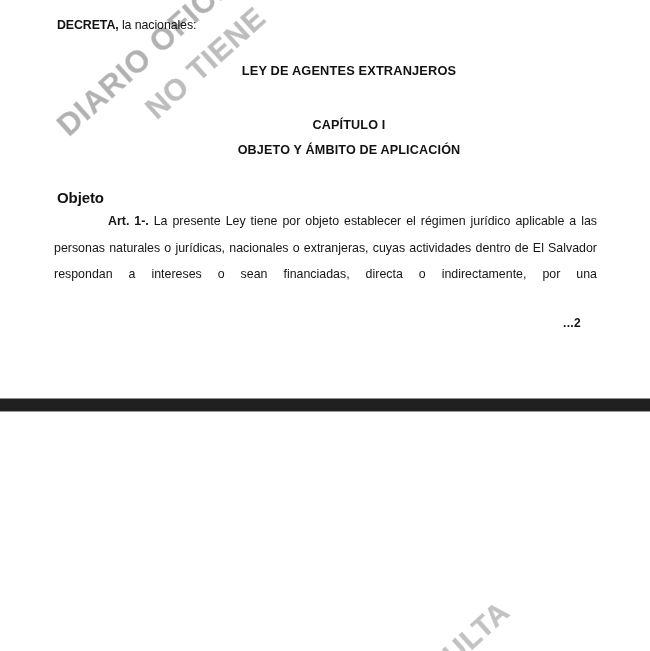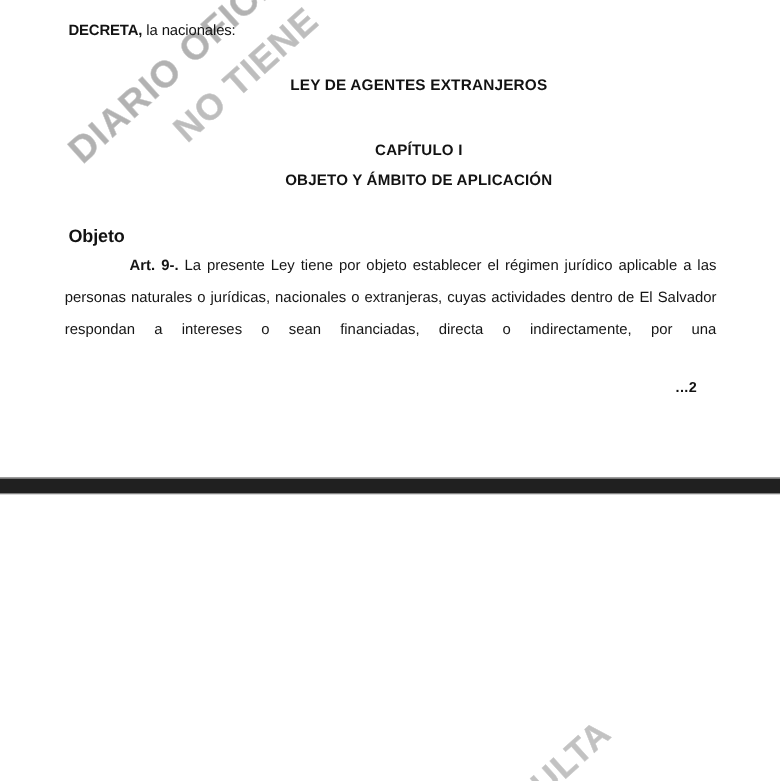--- a/index.html
+++ b/index.html
@@ -162,21 +162,21 @@
 
   <div class="centered-heading" id="title-ley">LEY DE AGENTES EXTRANJEROS</div>
 
   <div class="centered-heading" id="title-cap">CAPÍTULO I</div>
 
   <div class="centered-heading" id="title-objeto-ambito">OBJETO Y ÁMBITO DE APLICACIÓN</div>
 
   <div class="line" id="objeto-heading">Objeto</div>
 
   <div class="body-para art">
-    <span class="art-label">Art. 9-.</span><span> La presente Ley tiene por objeto establecer el régimen jurídico aplicable a las personas naturales o jurídicas, nacionales o extranjeras, cuyas actividades dentro de El Salvador respondan a intereses o sean financiadas, directa o indirectamente, por una</span>
+    <span class="art-label">Art. 1-.</span><span> La presente Ley tiene por objeto establecer el régimen jurídico aplicable a las personas naturales o jurídicas, nacionales o extranjeras, cuyas actividades dentro de El Salvador respondan a intereses o sean financiadas, directa o indirectamente, por una</span>
   </div>
 
   <div id="continuation-marker">...2</div>
 </div>
 
 <div id="page-separator"></div>
 
 <div class="page" id="page-two">
 
   

